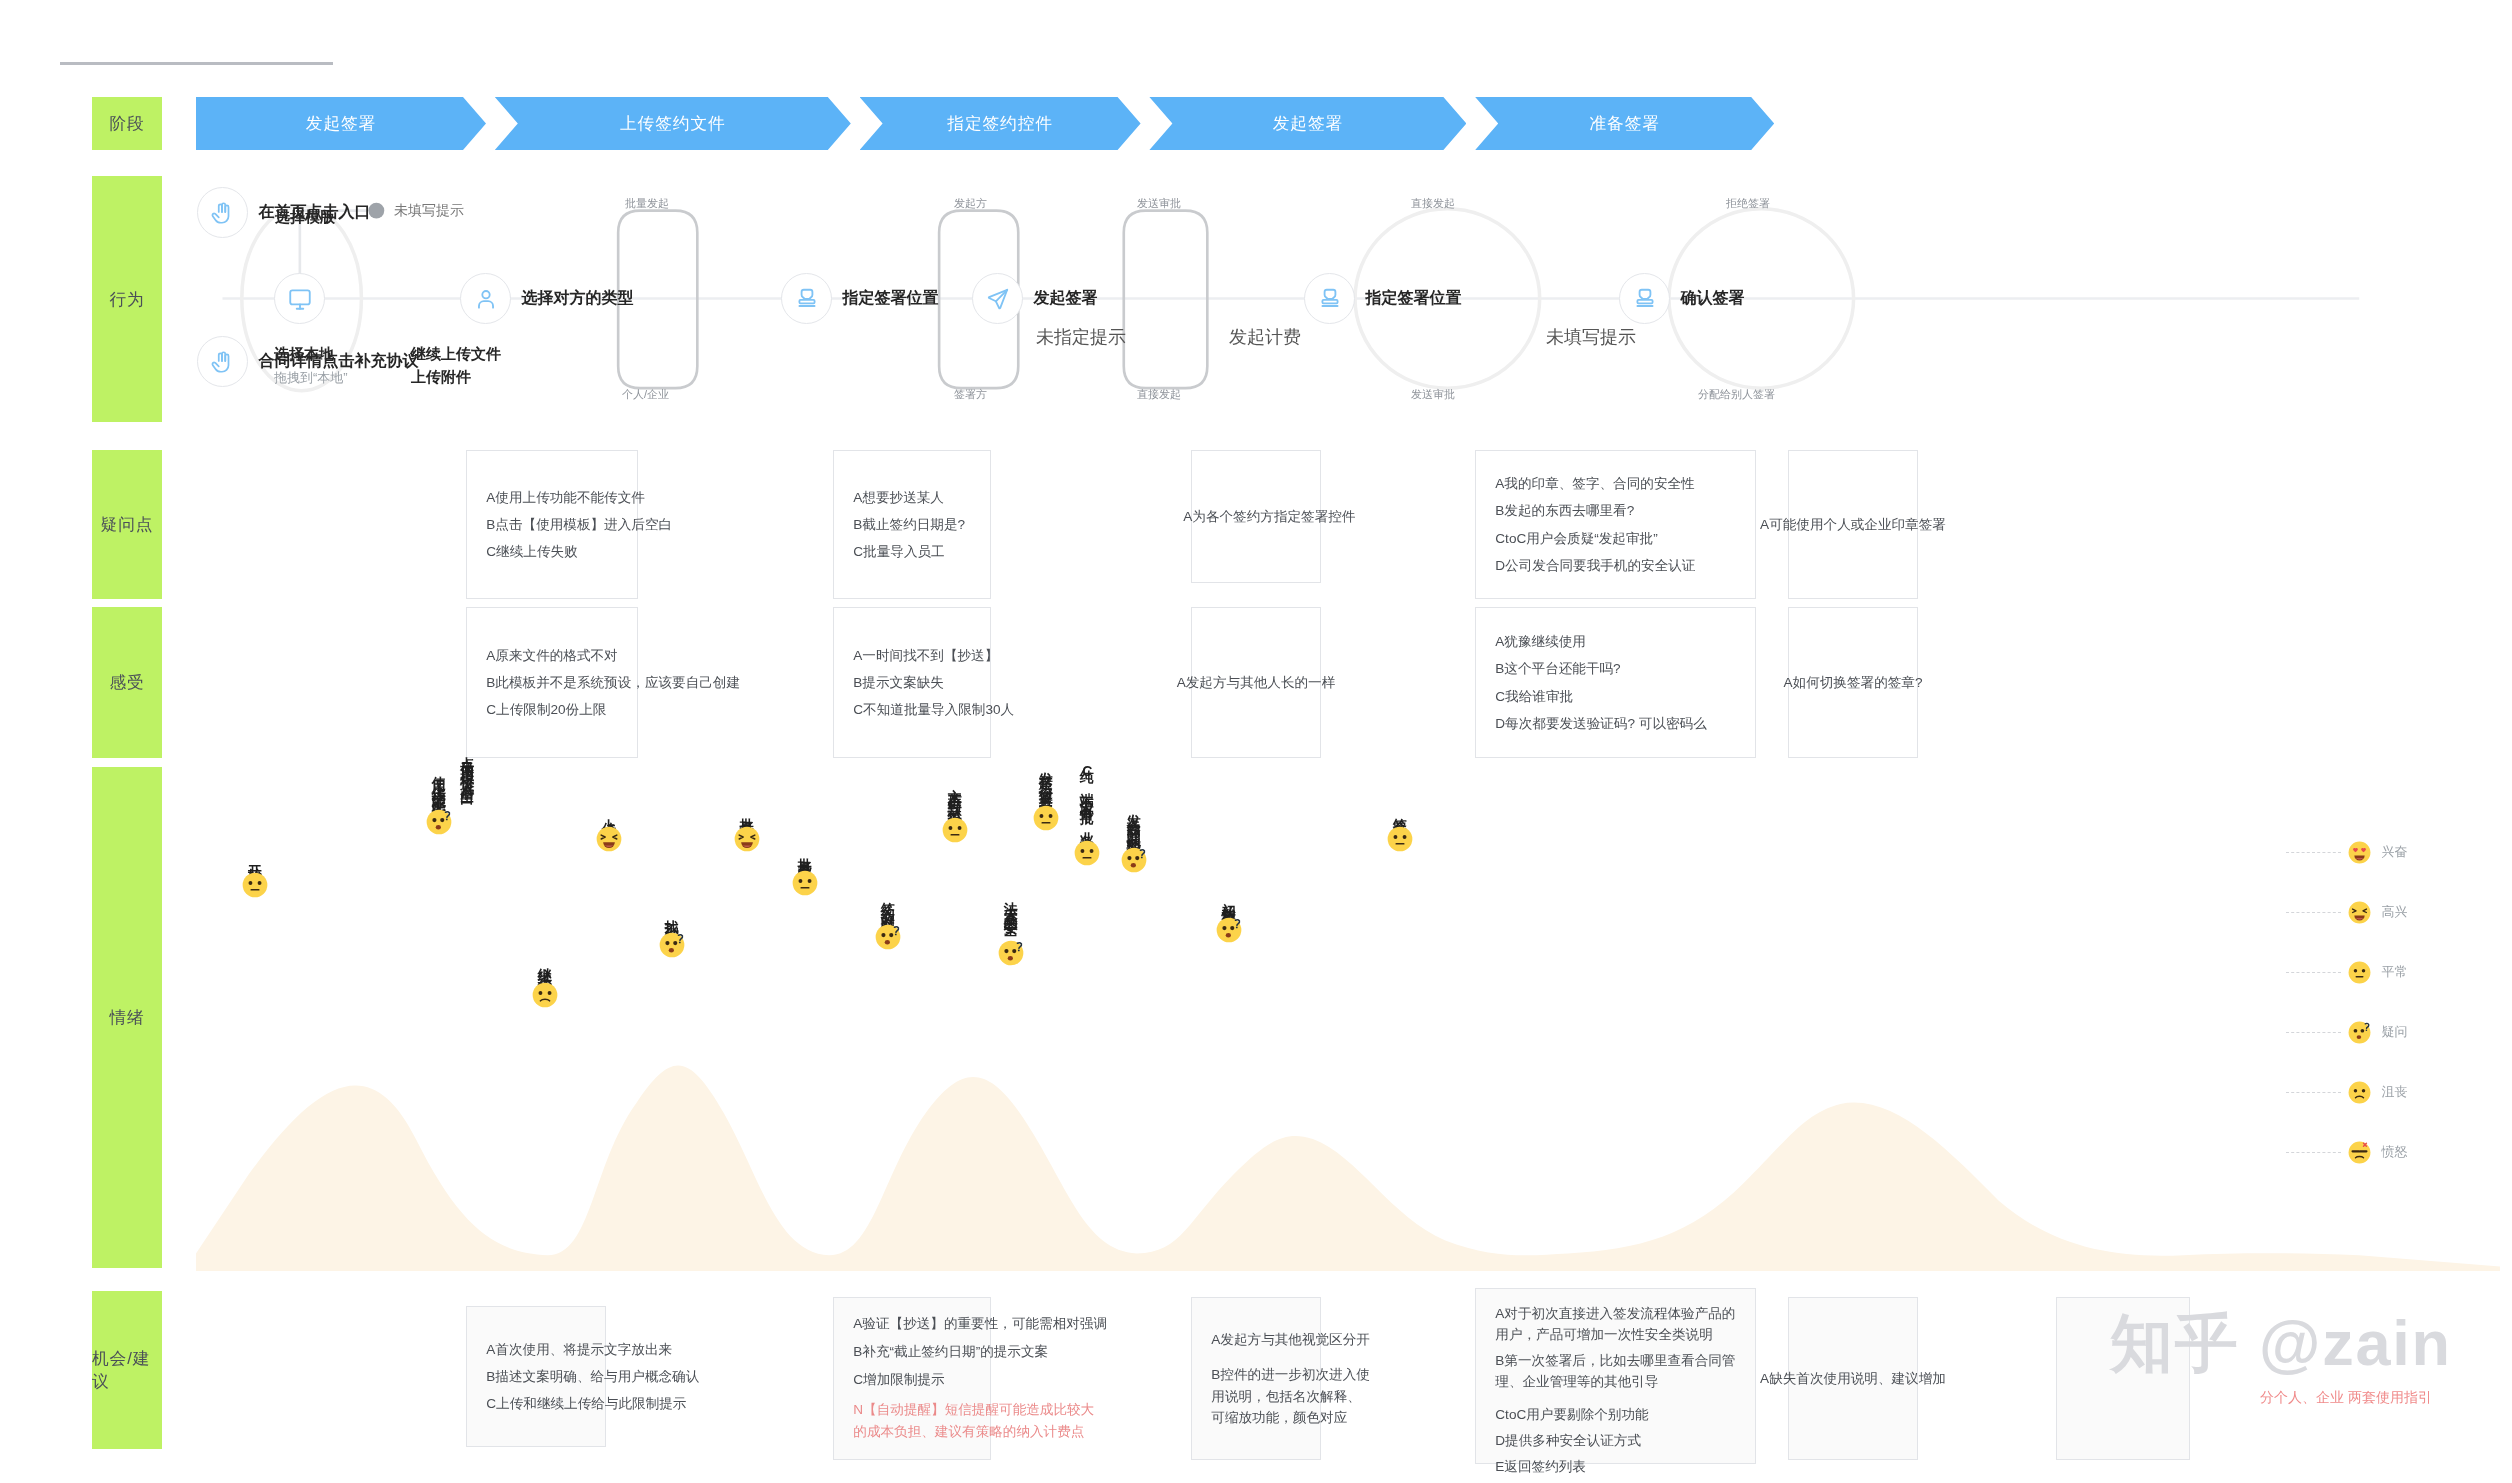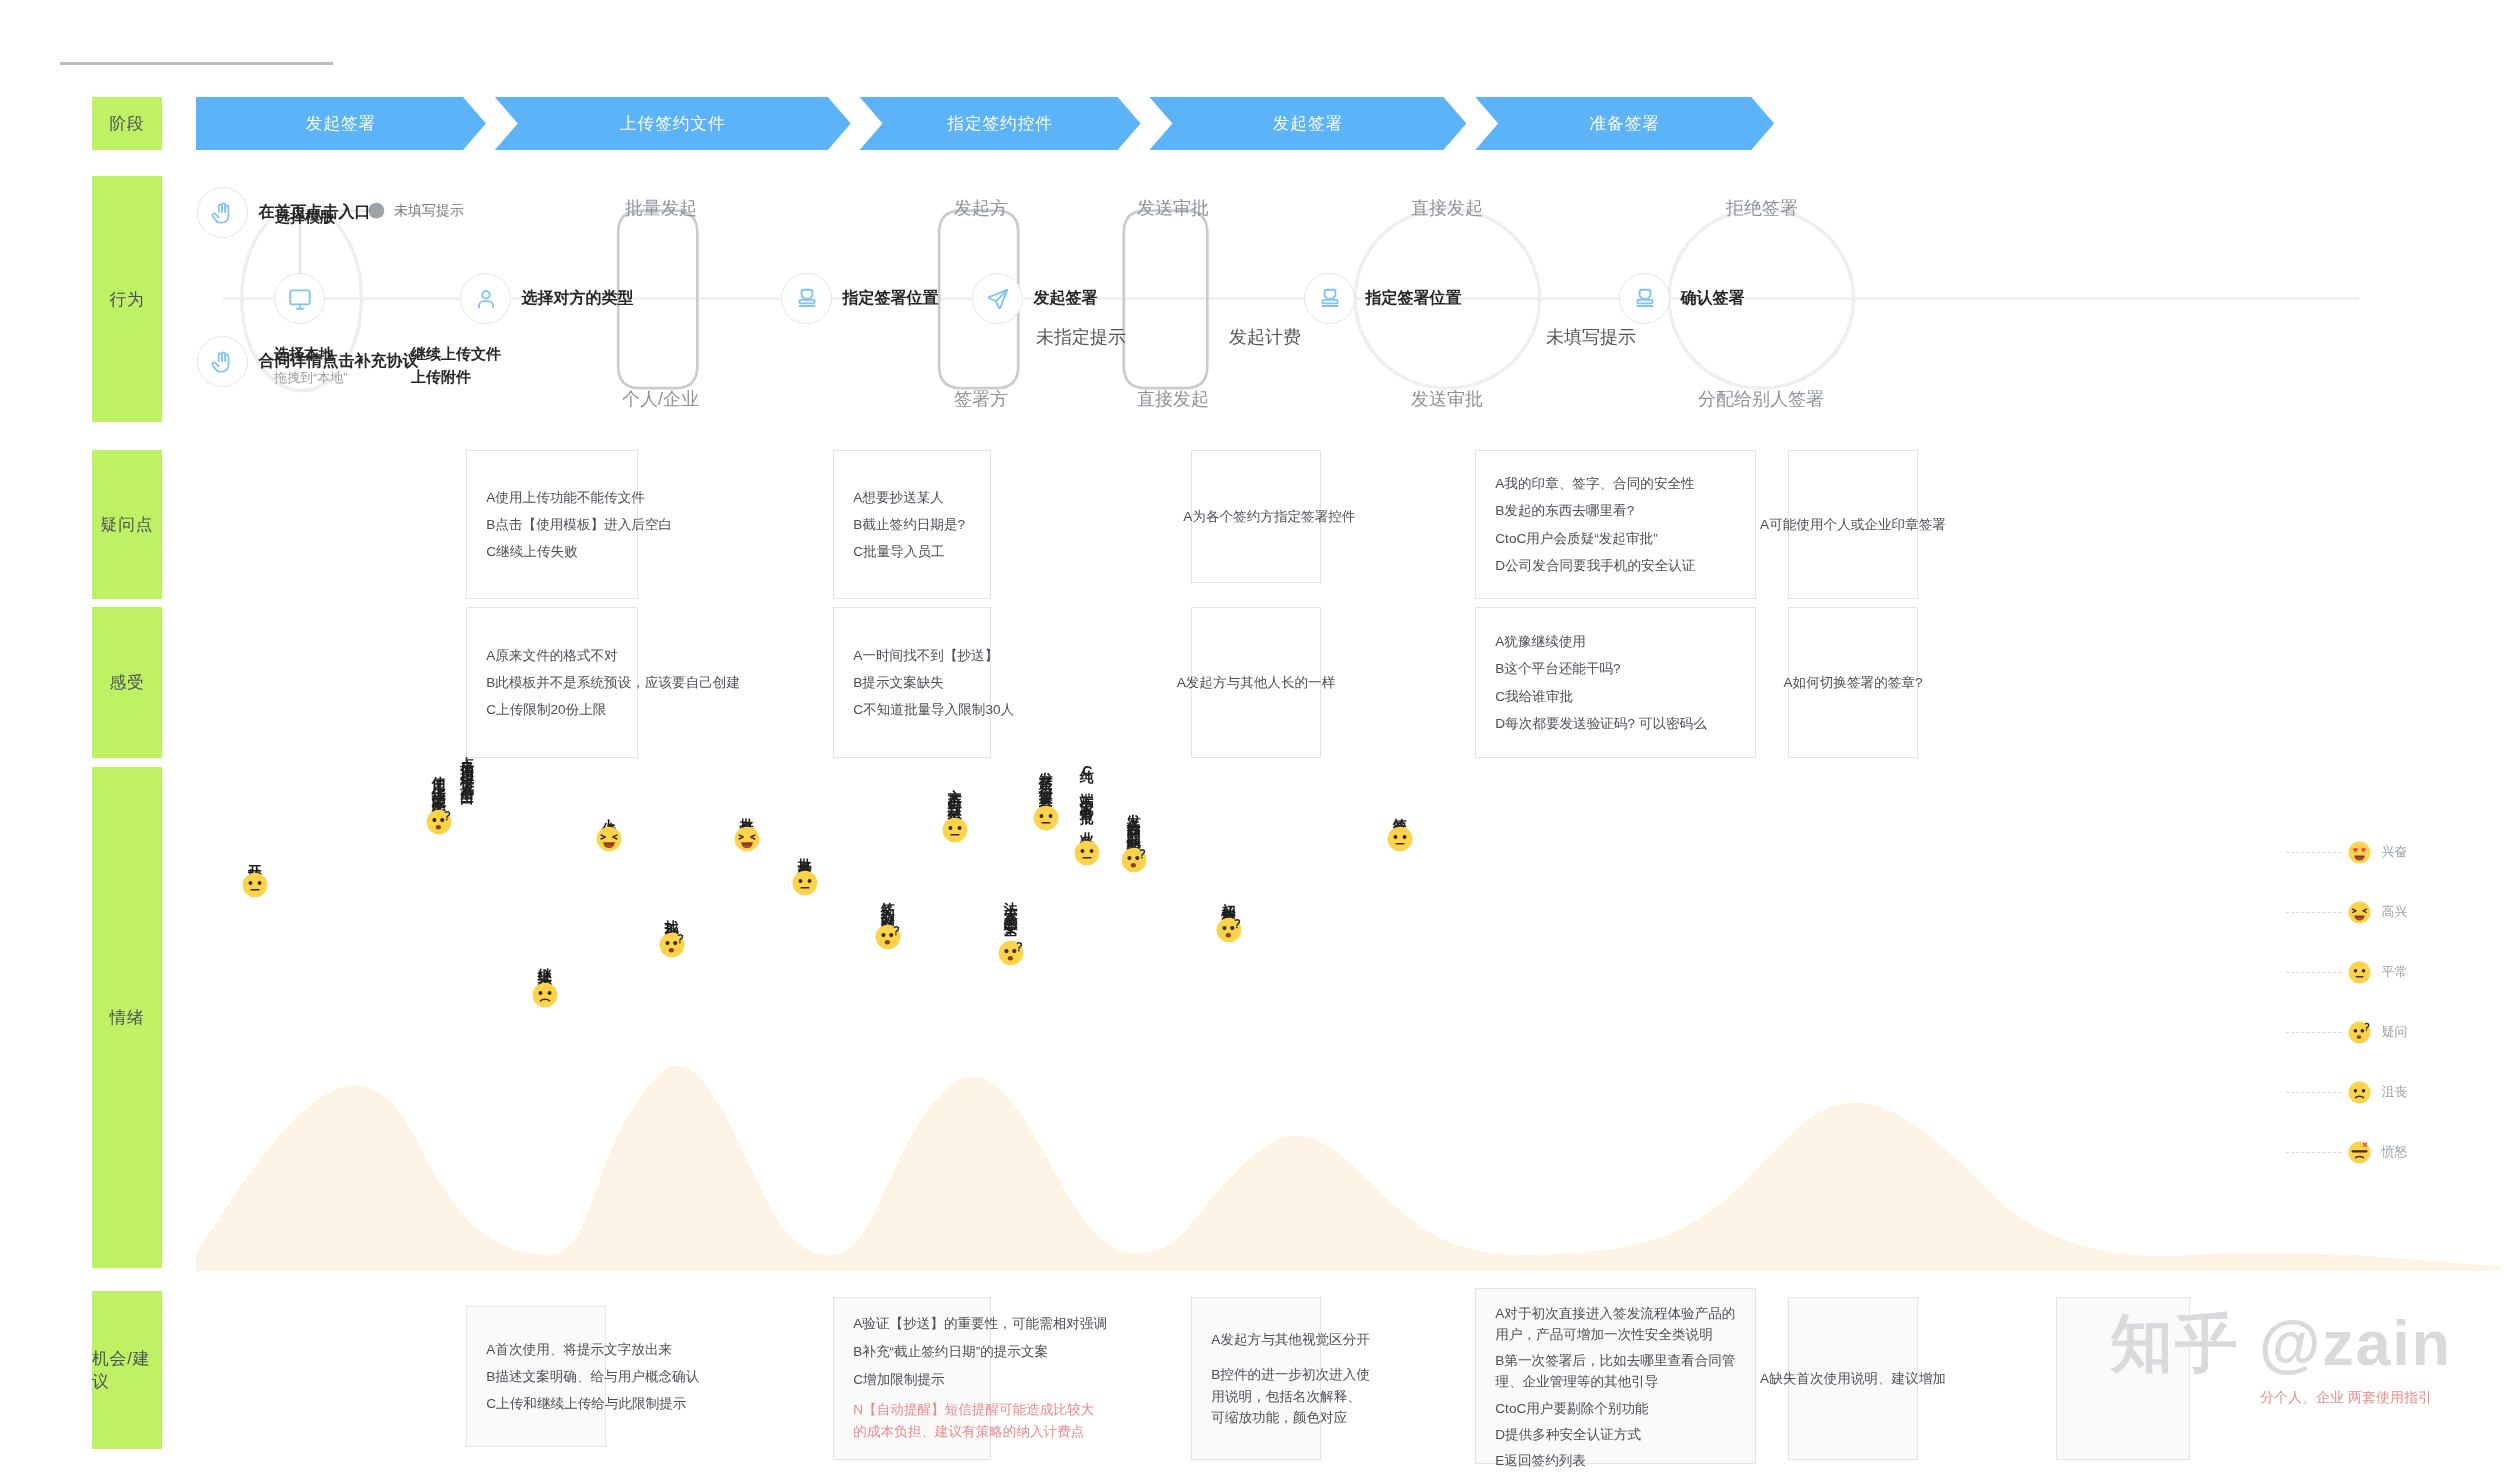--- a/index.html
+++ b/index.html
@@ -31,21 +31,21 @@
   
   #behaviour{position:absolute;left:196px;top:171px;width:2304px;height:255px;}
   .bnode{position:absolute;display:flex;align-items:center;}
   .bcircle{
     width:51px;height:51px;border-radius:50%;background:#fff;
     border:1.3px solid #e4e6ea;display:flex;align-items:center;justify-content:center;
     flex:0 0 51px;
   }
   .bcircle svg{width:26px;height:26px;}
   .blabel{font-size:16px;font-weight:bold;color:#262626;margin-left:10.6px;white-space:nowrap;}
-  .bsub{position:absolute;font-size:18px;color:#8d9299;white-space:nowrap;}
+  .bsub{position:absolute;font-size:11px;color:#8d9299;white-space:nowrap;}
   .bsubdark{position:absolute;font-size:18px;color:#555;white-space:nowrap;}
   .bstack{position:absolute;font-size:15px;font-weight:bold;color:#262626;white-space:nowrap;line-height:1.5;}
   .bstack .muted{font-weight:normal;color:#9aa0a6;}
 
   
   .card{
     position:absolute;background:#fff;border:0.9px solid #e2e4e8;
     display:flex;align-items:center;padding:14px 19.3px;
   }
   .card.center{justify-content:center;text-align:center;}
@@ -584,21 +584,21 @@
 </div>
 <div class="card grey" style="left:1191px;top:1297px;width:130px;height:163px;">
   <div>
     <p class="tight" style="margin-bottom:14px;">A发起方与其他视觉区分开</p>
     <p class="tight" style="white-space:normal;">B控件的进一步初次进入使用说明，包括名次解释、可缩放功能，颜色对应</p>
   </div>
 </div>
 <div class="card grey" style="left:1475px;top:1288px;width:281px;height:176px;align-items:flex-start;padding-top:14px;">
   <div>
     <p class="tight" style="white-space:normal;margin-bottom:5.3px;">A对于初次直接进入签发流程体验产品的用户，产品可增加一次性安全类说明</p>
-    <p class="tight" style="white-space:normal;margin-bottom:5px;">B第一次签署后，比如去哪里查看合同管理、企业管理等的其他引导</p>
+    <p class="tight" style="white-space:normal;margin-bottom:11px;">B第一次签署后，比如去哪里查看合同管理、企业管理等的其他引导</p>
     <p class="tight" style="margin-bottom:5.3px;">CtoC用户要剔除个别功能</p>
     <p class="tight" style="margin-bottom:5.3px;">D提供多种安全认证方式</p>
     <p class="tight">E返回签约列表</p>
   </div>
 </div>
 <div class="card grey center" style="left:1788px;top:1297px;width:130px;height:163px;">
   <p>A缺失首次使用说明、建议增加</p>
 </div>
 <div class="card grey" style="left:2056px;top:1297px;width:134px;height:163px;"></div>
 

